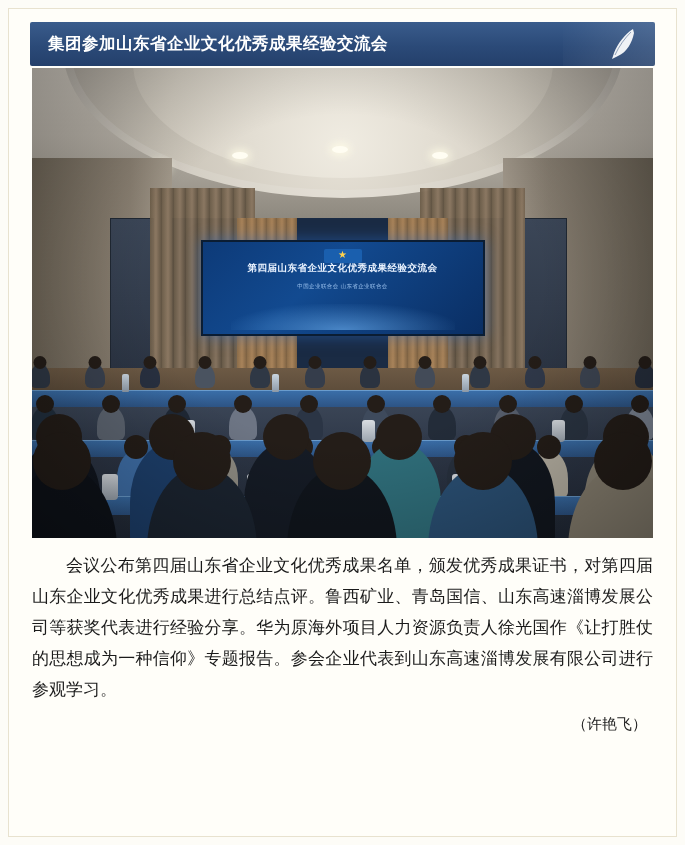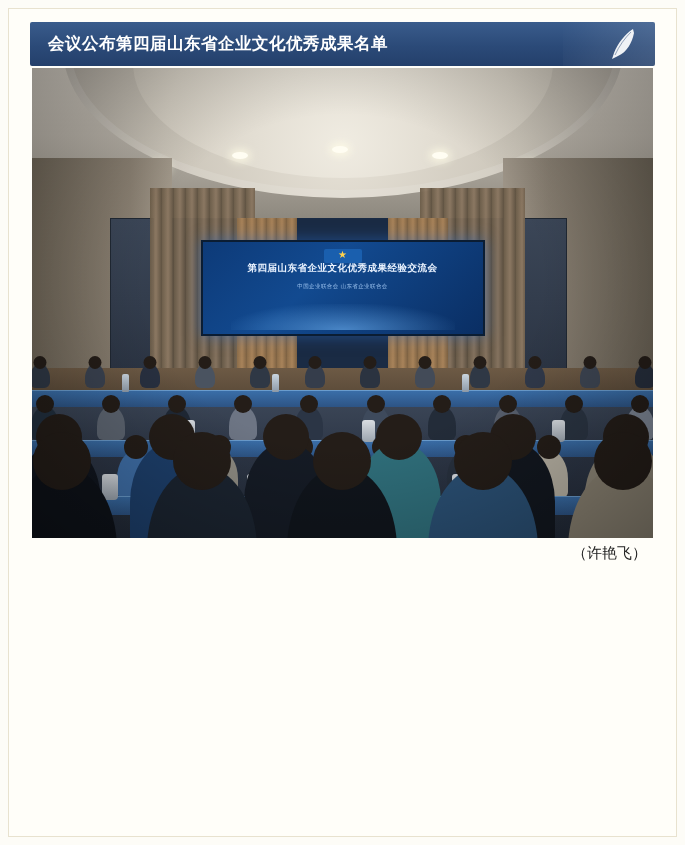--- a/index.html
+++ b/index.html
@@ -316,21 +316,21 @@
 </style>
 </head>
 <body>
 
 <div class="page">
   <div class="frame"></div>
 
   <div class="content">
 
     <div class="header">
-      <div class="header-title">会议公布第四届山东省企业文化优秀成果名单</div>
+      <div class="header-title">集团参加山东省企业文化优秀成果经验交流会</div>
       <div class="header-deco">
         <div class="slab"></div>
         <span class="pen-icon">
           <svg width="30" height="34" viewBox="0 0 30 34">
             <path d="M26 2 C18 7 11 16 7 26 L5 32 L11 29 C20 25 25 16 27 6 Z" fill="#ffffff" opacity="0.92"></path>
             <path d="M24 5 C18 11 12 19 8 28" stroke="#2d4b7a" stroke-width="1" fill="none" opacity="0.5"></path>
           </svg>
         </span>
       </div>
     </div>
@@ -552,16 +552,17 @@
             </div>
           <div class="person" style="width:110px;height:140px;background:#8a8272;">
               <div class="head" style="width:58px;height:58px;top:-34px;"></div>
             </div>
         </div>
 
         <div class="vignette"></div>
       </div>
     </div>
 
+    <div class="para para2">会议公布第四届山东省企业文化优秀成果名单，颁发优秀成果证书，对第四届山东企业文化优秀成果进行总结点评。鲁西矿业、青岛国信、山东高速淄博发展公司等获奖代表进行经验分享。华为原海外项目人力资源负责人徐光国作《让打胜仗的思想成为一种信仰》专题报告。参会企业代表到山东高速淄博发展有限公司进行参观学习。</div>
 
     <div class="signature">（许艳飞）</div>
   </div>
 </div>
 
 </body></html>

